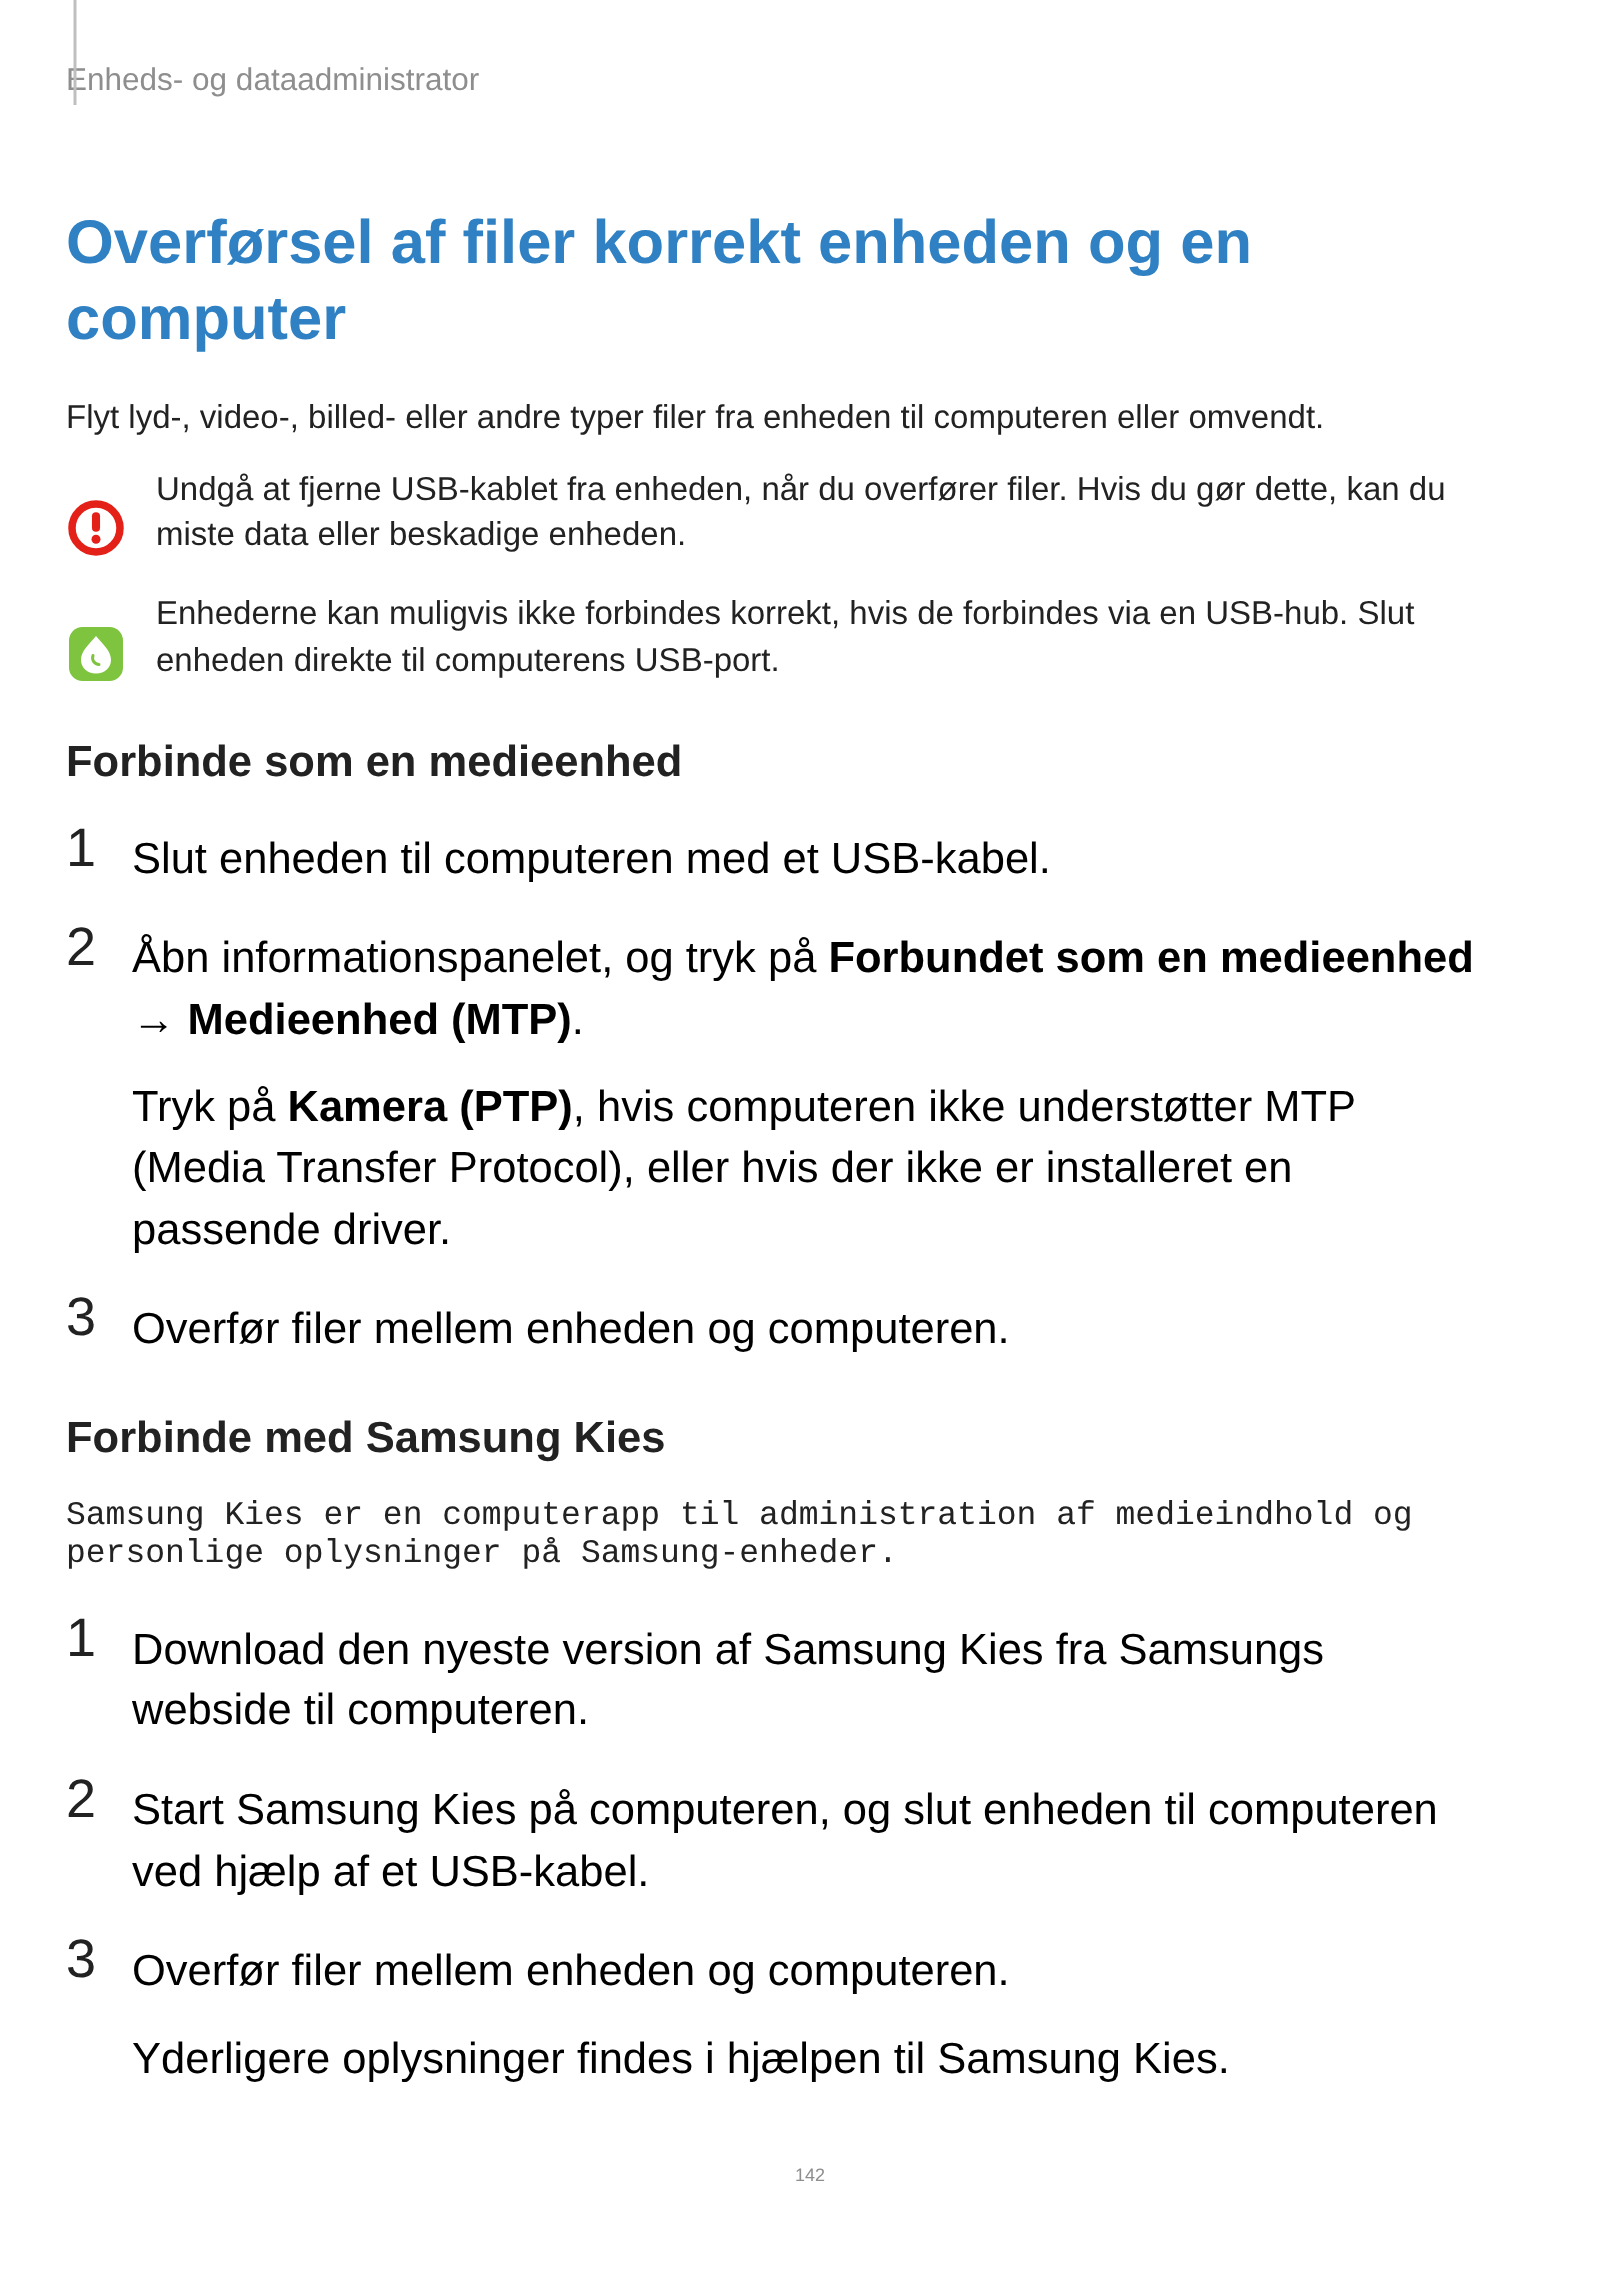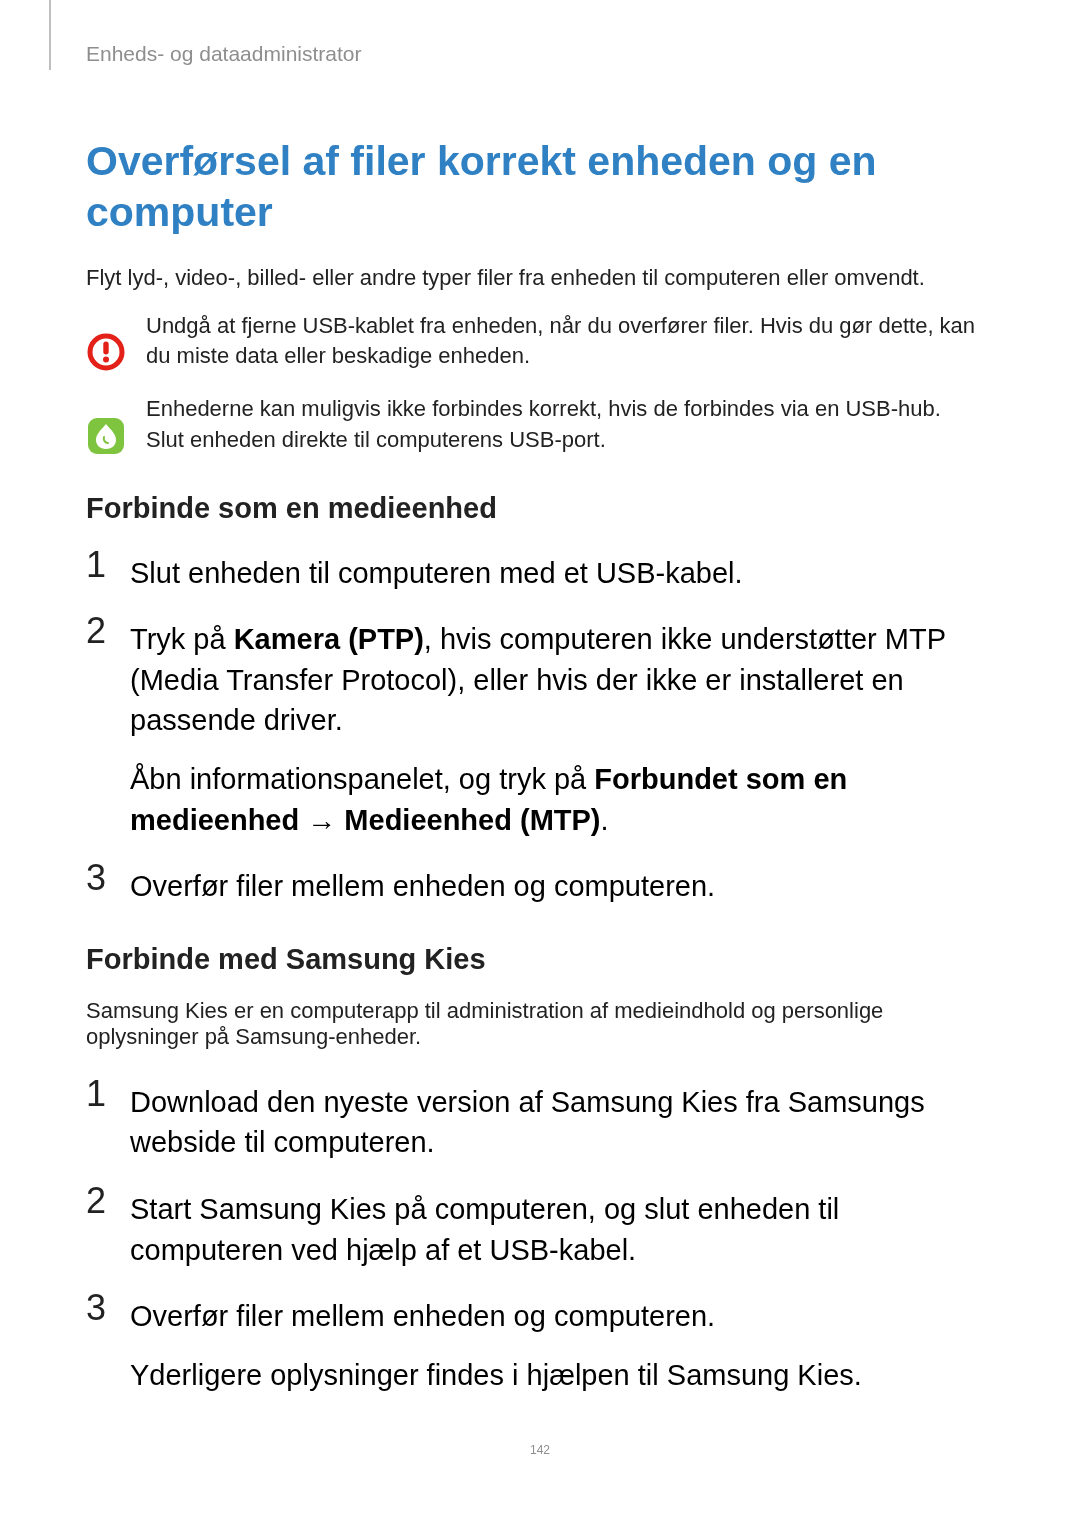--- a/index.html
+++ b/index.html
@@ -1,19 +1,19 @@
 <!DOCTYPE html>
 <html><head>
 <meta charset="utf-8">
 <style>
   * { box-sizing: border-box; margin: 0; padding: 0; }
   html, body { width: 1080px; height: 1527px; background: #fff; font-family: Arial, Helvetica, sans-serif; }
   body { position: relative; }
   .left-bind { position: absolute; left: 49px; top: 0; width: 2px; height: 70px; background: #bfbfbf; }
-  .page { padding: 42px 96px 0 74px; margin-left: 12px; }
+  .page { padding: 42px 96px 0 44px; }
   .breadcrumb { font-size: 21px; color: #8e8e8e; margin-bottom: 70px; }
   h1.title { color: #2f81c3; font-size: 41px; font-weight: 700; line-height: 1.25; margin-bottom: 26px; }
   p.intro { font-size: 22px; color: #222; margin-bottom: 20px; }
   .note-row { display: flex; align-items: flex-end; gap: 20px; margin-bottom: 22px; }
   .note-icon { width: 40px; height: 40px; flex: 0 0 40px; }
   .note-text { font-size: 22px; color: #222; line-height: 1.4; }
   h2.sub { font-size: 29px; font-weight: 700; color: #222; margin-top: 36px; margin-bottom: 22px; }
   .step { display: flex; align-items: flex-start; gap: 18px; margin-bottom: 20px; }
   .step-num { font-size: 36px; font-weight: 400; color: #222; width: 26px; line-height: 1; }
   .step-body { font-size: 29px; color: #000000; line-height: 1.4; padding-top: 6px; flex: 1; }
@@ -61,36 +61,36 @@
 
   <div class="step">
     <div class="step-num">1</div>
     <div class="step-body">Slut enheden til computeren med et USB-kabel.</div>
   </div>
 
   <div class="step">
     <div class="step-num">2</div>
     <div class="step-body">
       <p>
-        <span>Tryk på </span><span class="bold-inline">Kamera (PTP)</span><span>, hvis computeren ikke understøtter MTP (Media Transfer Protocol), eller hvis der ikke er installeret en passende driver.</span>
+        <span>Åbn informationspanelet, og tryk på </span><span class="bold-inline">Forbundet som en medieenhed</span><span> → </span><span class="bold-inline">Medieenhed (MTP)</span><span>.</span>
       </p>
       <p>
-        <span>Åbn informationspanelet, og tryk på </span><span class="bold-inline">Forbundet som en medieenhed</span><span> → </span><span class="bold-inline">Medieenhed (MTP)</span><span>.</span>
+        <span>Tryk på </span><span class="bold-inline">Kamera (PTP)</span><span>, hvis computeren ikke understøtter MTP (Media Transfer Protocol), eller hvis der ikke er installeret en passende driver.</span>
       </p>
     </div>
   </div>
 
   <div class="step">
     <div class="step-num">3</div>
     <div class="step-body">Overfør filer mellem enheden og computeren.</div>
   </div>
 
   <h2 class="sub">Forbinde med Samsung Kies</h2>
 
-  <p class="intro" style="margin-bottom:26px;">Samsung Kies er en computerapp til administration af medieindhold og personlige oplysninger på Samsung-enheder.</p>
+  <p class="intro" style="margin-bottom:26px;font-family:Liberation Mono, monospace;">Samsung Kies er en computerapp til administration af medieindhold og personlige oplysninger på Samsung-enheder.</p>
 
   <div class="step">
     <div class="step-num">1</div>
     <div class="step-body">Download den nyeste version af Samsung Kies fra Samsungs webside til computeren.</div>
   </div>
 
   <div class="step">
     <div class="step-num">2</div>
     <div class="step-body">Start Samsung Kies på computeren, og slut enheden til computeren ved hjælp af et USB-kabel.</div>
   </div>

